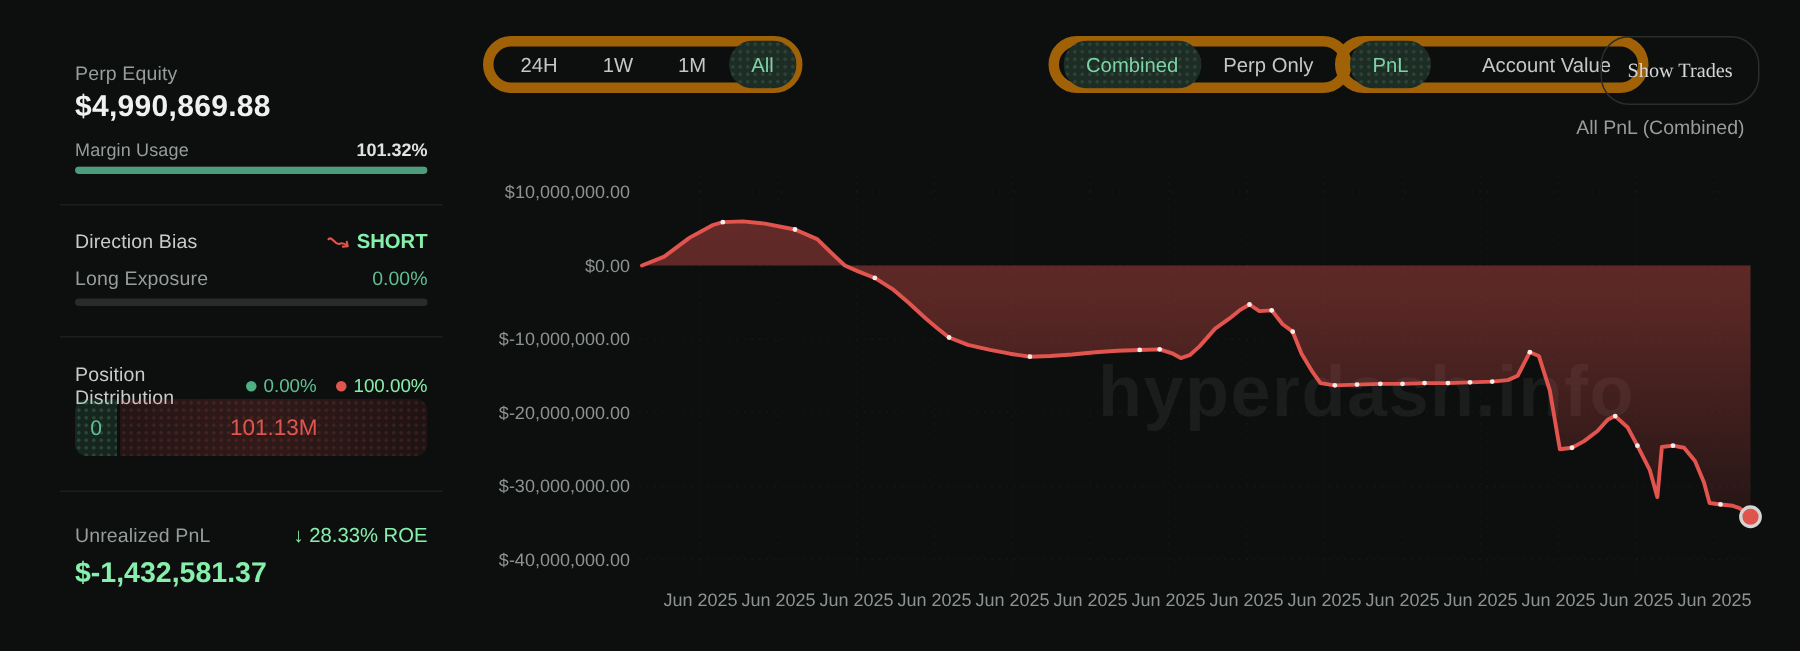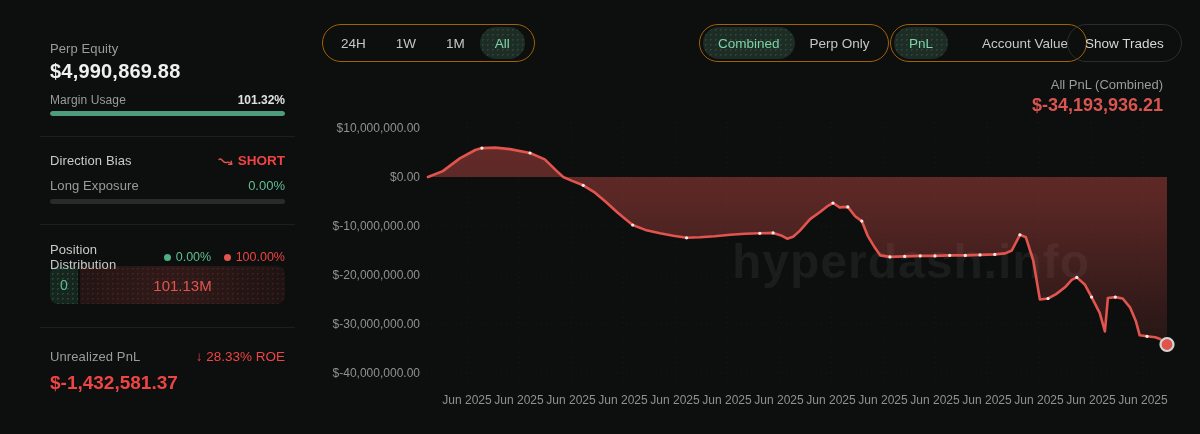--- a/index.html
+++ b/index.html
@@ -8,45 +8,45 @@
   .abs { position:absolute; }
 
   
   .side-label { font-size:13px; color:#979d9b; letter-spacing:.1px; }
   .side-label.bright { color:#c7ccca; }
   .big-value { font-size:20px; font-weight:700; color:#eef1f0; letter-spacing:.2px; }
   .row { display:flex; justify-content:space-between; align-items:center; }
   .bar { height:5px; border-radius:3px; background:#282b2a; overflow:hidden; }
   .bar-fill-green { height:100%; background:#4d9c7c; border-radius:3px; }
   .divider { height:1px; background:#1d1f1f; }
-  .red-text { color:#ef4444; }
+  .red-text { color:#86efac; }
   .green-text { color:#5fbf92; }
   .dot { display:inline-block; width:7px; height:7px; border-radius:50%; margin-right:5px; vertical-align:middle; }
   .dist-bar { display:flex; height:38px; border-radius:8px; overflow:hidden; }
   .dist-seg-long { width:28px; display:flex; align-items:center; justify-content:center;
     background:rgba(95,191,146,.13);
     background-image:radial-gradient(rgba(95,191,146,.22) 1px, transparent 1px); background-size:5px 5px;
     font-size:14px; color:#5fbf92; }
   .dist-seg-short { flex:1; display:flex; align-items:center; justify-content:center; margin-left:2px;
     background:linear-gradient(90deg, rgba(224,86,79,.10), rgba(224,86,79,.17) 45%, rgba(224,86,79,.08));
     background-image:radial-gradient(rgba(224,86,79,.14) 1px, transparent 1px),
       linear-gradient(90deg, rgba(224,86,79,.10), rgba(224,86,79,.17) 45%, rgba(224,86,79,.08));
     background-size:5px 5px, 100% 100%;
     font-size:15px; color:#e0564f; }
 
   
-  .seg-group { position:absolute; top:24px; height:38px; border:1px solid #a16207; border-radius:19px;
+  .seg-group { position:absolute; top:24px; height:38px; border:7px solid #a16207; border-radius:19px;
     display:flex; align-items:center; padding:0 3px; }
   .seg-btn { height:32px; display:flex; align-items:center; padding:0 15px; border-radius:16px;
     font-size:13.5px; color:#c3c8c6; cursor:pointer; white-space:nowrap; }
   .seg-btn.sel { background:#1d2c24;
     background-image:radial-gradient(rgba(126,211,166,.14) 1px, transparent 1px); background-size:5px 5px;
     color:#7ed3a6; }
-  .solo-btn { position:absolute; top:24px; height:38px; border:1px solid #2a2d2c; border-radius:19px;
-    display:flex; align-items:center; padding:0 17px; font-size:13.5px; color:#d3d7d6; cursor:pointer; }
+  .solo-btn { position:absolute; top:24px; height:46px; border:1px solid #2a2d2c; border-radius:19px;
+    display:flex; align-items:center; padding:0 17px; font-size:13.5px; color:#d3d7d6; cursor:pointer;font-family:Liberation Serif, serif; }
 
   
   .axis-label { position:absolute; font-size:12px; color:#8d9390; }
   .y-label { right:0; text-align:right; }
   .x-label { text-align:center; }
   .watermark { position:absolute; left:430px; top:234px; width:660px; text-align:right;
     font-size:48px; font-weight:600; letter-spacing:1px; color:#1b1c1c; user-select:none; }
   .summary-label { font-size:13px; color:#979d9b; text-align:right; }
   .summary-value { font-size:18px; font-weight:700; color:#d85550; text-align:right; margin-top:3px; }
   .trend-icon svg { vertical-align:-2px; margin-right:4px; }
@@ -123,21 +123,20 @@
     </div>
   <div class="seg-group" style="left:890px;gap:19px;" id="metric-group">
       <span class="seg-btn sel">PnL</span>
       <span class="seg-btn">Account Value</span>
     </div>
   <div class="solo-btn" style="left:1067px;">Show Trades</div>
 </div>
 
 <div class="abs" style="right:37px; top:77px; width:300px;">
   <div class="summary-label">All PnL (Combined)</div>
-  <div class="summary-value">$-34,193,936.21</div>
 </div>
 
 <div class="watermark">hyperdash.info</div>
 
 <div id="y-axis-labels" class="abs" style="left:330px; top:0; width:90px; height:434px;">
     <div class="axis-label y-label" style="top: 121px; width: 90px;">$10,000,000.00</div>
     <div class="axis-label y-label" style="top: 170px; width: 90px;">$0.00</div>
     <div class="axis-label y-label" style="top: 219px; width: 90px;">$-10,000,000.00</div>
     <div class="axis-label y-label" style="top: 268px; width: 90px;">$-20,000,000.00</div>
     <div class="axis-label y-label" style="top: 317px; width: 90px;">$-30,000,000.00</div>

